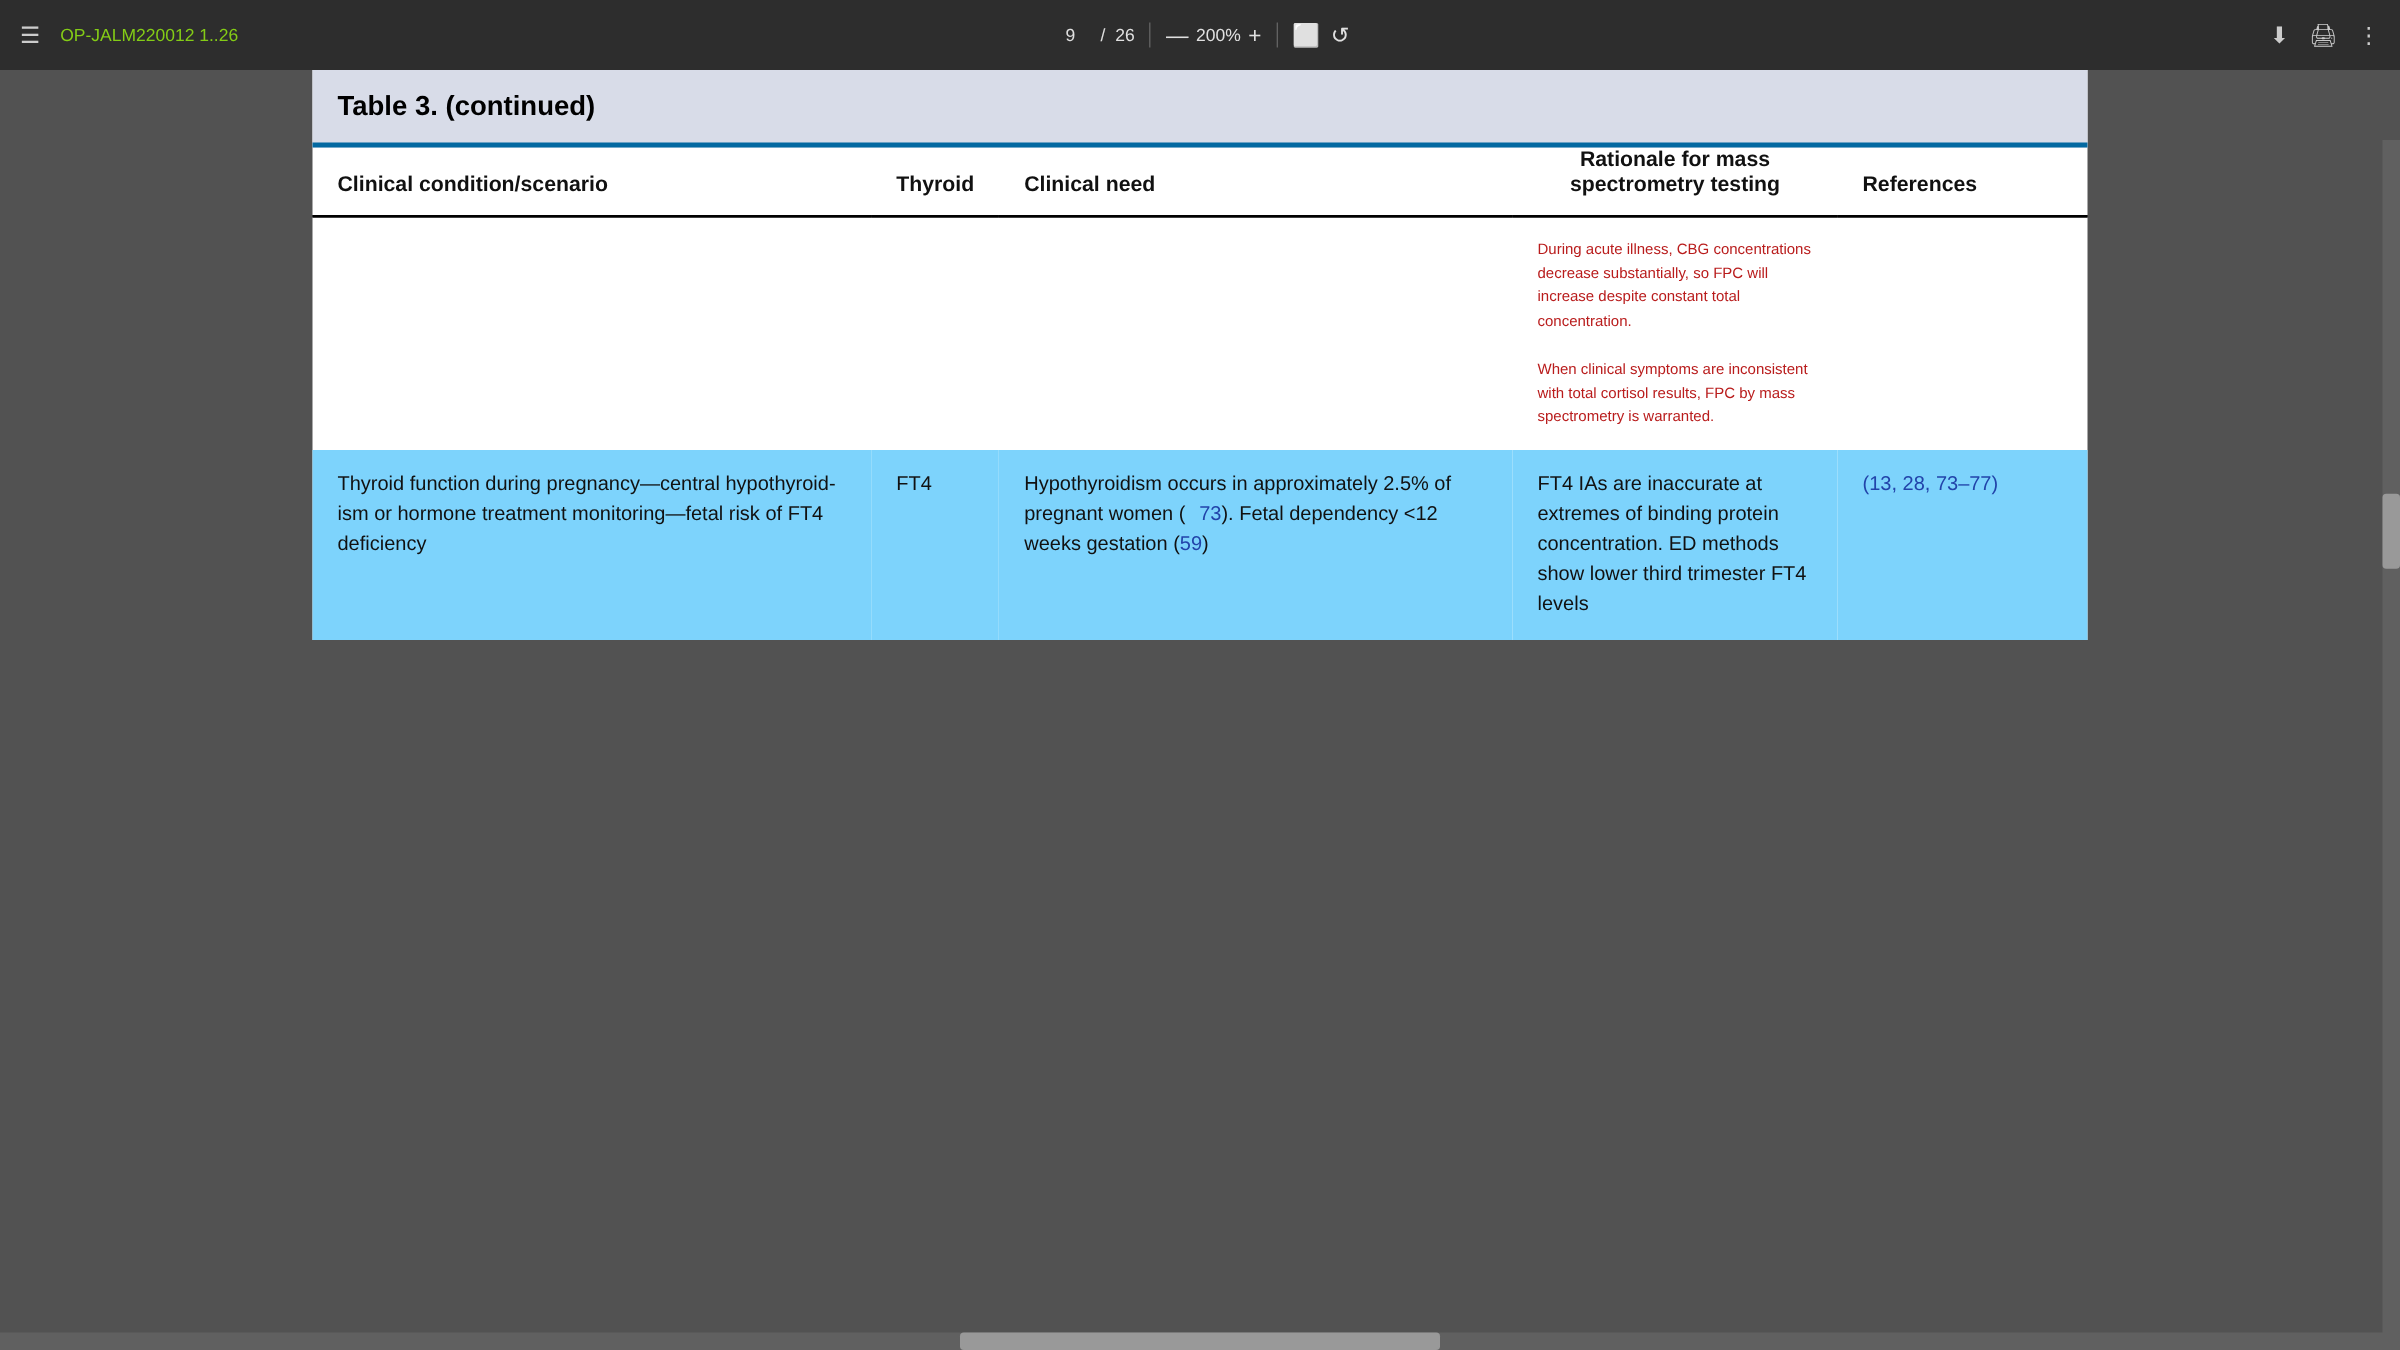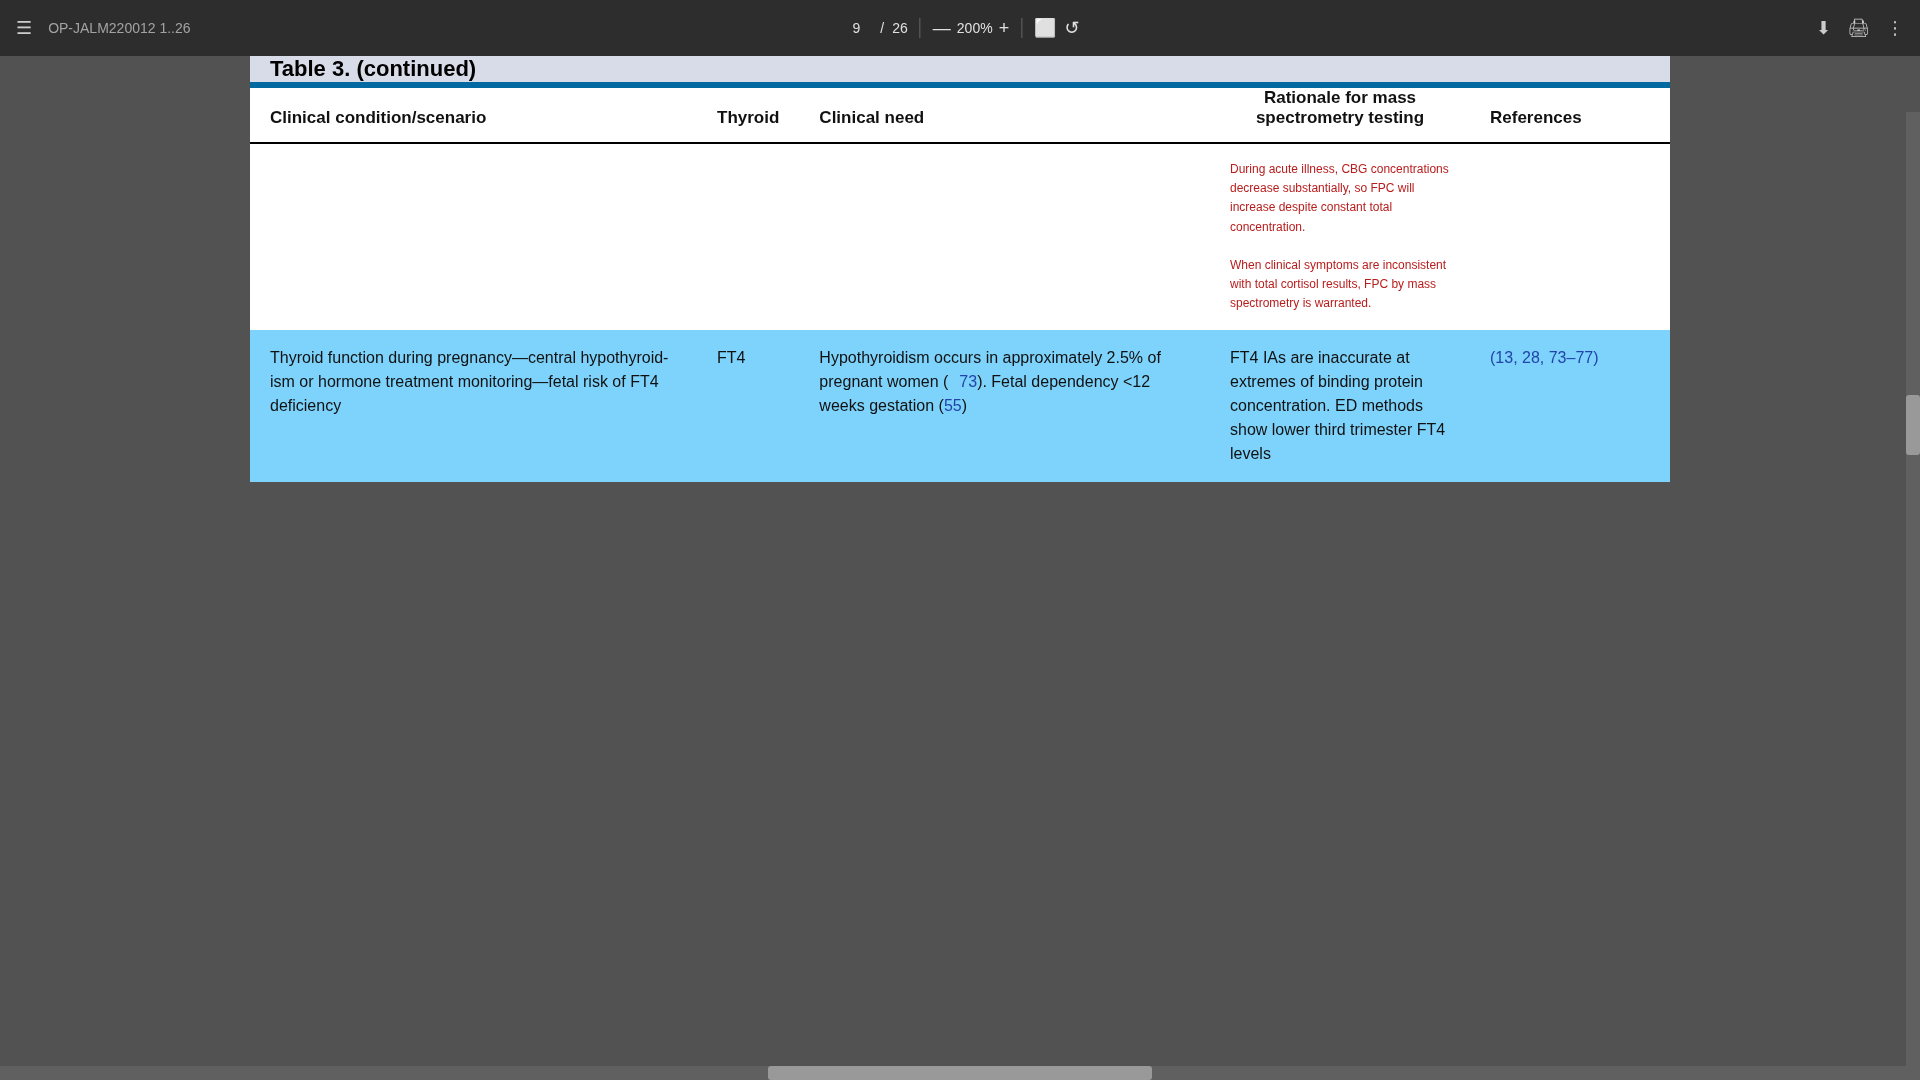--- a/index.html
+++ b/index.html
@@ -17,21 +17,21 @@
       gap: 16px;
       position: relative;
     }
     .toolbar-menu-icon {
       font-size: 18px;
       cursor: pointer;
       color: #ccc;
     }
     .toolbar-filename {
       font-size: 14px;
-      color: #a3a3a3;
+      color: #84cc16;
       margin-right: auto;
     }
     .toolbar-pagination {
       display: flex;
       align-items: center;
       gap: 8px;
       font-size: 14px;
       color: #e0e0e0;
       position: absolute;
       left: 50%;
@@ -94,22 +94,22 @@
     .pdf-page {
       background: #ffffff;
       width: 1420px;
       margin: 0 auto;
       position: relative;
     }
 
     
     .table-title-row {
       background: #d8dce8;
-      padding: 0 20px;
-      border-bottom: 6px solid #0369a1;
+      padding: 16px 20px;
+      border-bottom: 4px solid #0369a1;
     }
     .table-title {
       font-size: 22px;
       font-weight: bold;
       color: #000;
     }
 
     
     .main-table {
       width: 100%;
@@ -244,21 +244,21 @@
           </td>
           <td></td>
         </tr>
 
         <tr class="table-body-row shaded">
           <td>
             Thyroid function during preg­nancy—central hypothyroid­ism or hormone treatment monitoring—fetal risk of FT4 deficiency
           </td>
           <td>FT4</td>
           <td>
-            Hypothyroidism occurs in approximately 2.5% of pregnant women (<span style="color:#2244aa;margin-left:11px;">73</span>). Fetal depen­dency &lt;12 weeks ges­tation (<span style="color:#2244aa;">55</span>)
+            Hypothyroidism occurs in approximately 2.5% of pregnant women (<span style="color:#2244aa;margin-left:11px;">73</span>). Fetal depen­dency &lt;12 weeks ges­tation (<span style="color:#2244aa;">59</span>)
           </td>
           <td>
             FT4 IAs are inaccurate at extremes of bind­ing protein concen­tration. ED methods show lower third tri­mester FT4 levels
           </td>
           <td class="references">(13, 28, 73–77)</td>
         </tr>
       </tbody>
     </table>
   </div>
 

